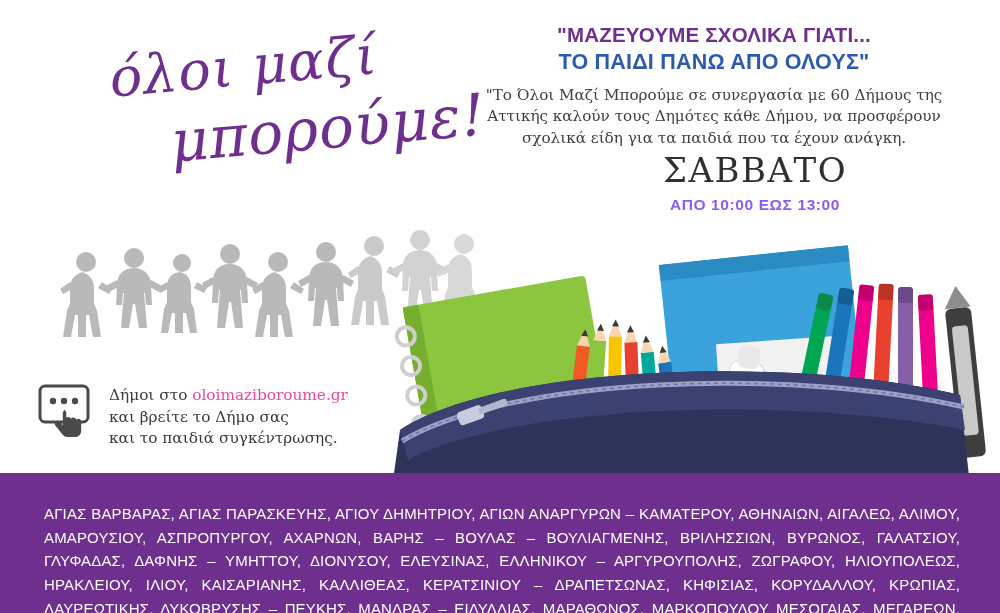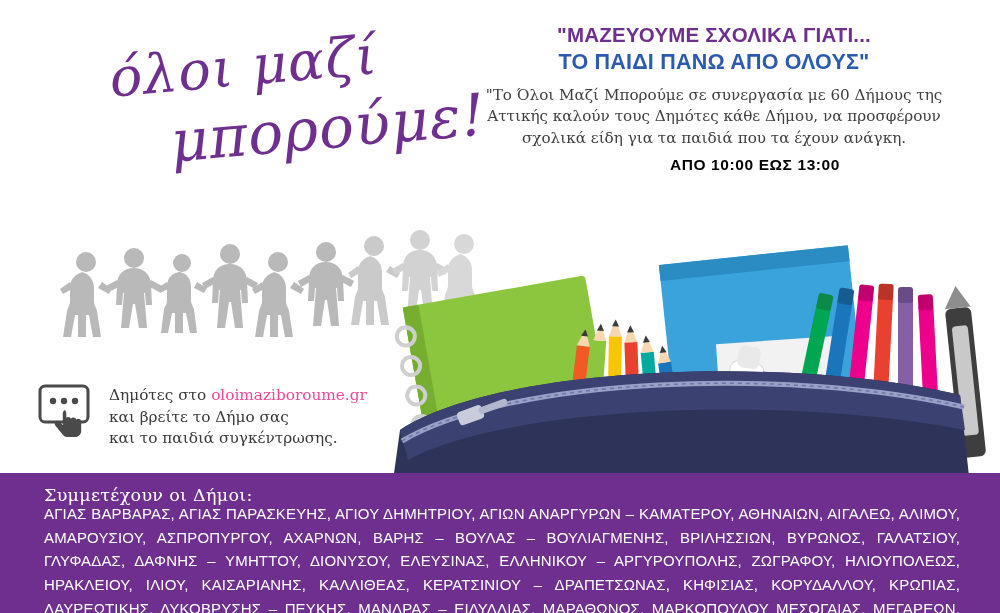--- a/index.html
+++ b/index.html
@@ -92,21 +92,21 @@
   }
   .date-block .big {
     color: #2f2f2f;
     font-size: 34px;
     letter-spacing: 1.5px;
     line-height: 1.18;
     font-family: "DejaVu Serif", serif;
   }
   .date-block .hours {
     margin-top: 6px;
-    color: #000000;
+    color: #8b5cf6;
     font-size: 15.5px;
     font-weight: bold;
     letter-spacing: 0.6px;
   }
 
   
   .website {
     position: absolute;
     left: 38px;
     top: 383px;
@@ -245,35 +245,36 @@
     </svg>
   </div>
 
   <div class="headline">
     <div class="h1">"ΜΑΖΕΥΟΥΜΕ ΣΧΟΛΙΚΑ ΓΙΑΤΙ...</div>
     <div class="h2">ΤΟ ΠΑΙΔΙ ΠΑΝΩ ΑΠΟ ΟΛΟΥΣ"</div>
     <div class="body">"Το Όλοι Μαζί Μπορούμε σε συνεργασία με 60 Δήμους της Αττικής καλούν τους Δημότες κάθε Δήμου, να προσφέρουν σχολικά είδη για τα παιδιά που τα έχουν ανάγκη.</div>
   </div>
 
   <div class="date-block">
+    <div class="big">ΣΑΒΒΑΤΟ</div>
     <div class="hours">ΑΠΟ 10:00 ΕΩΣ 13:00</div>
   </div>
 
   <div class="website">
     <div class="click-icon">
       <svg width="58" height="58" viewBox="0 0 58 58" xmlns="http://www.w3.org/2000/svg" aria-hidden="true">
         <rect x="2" y="3" width="48" height="36" rx="5" ry="5" fill="none" stroke="#4a4a4a" stroke-width="3"></rect>
         <circle cx="15" cy="18" r="3.2" fill="#4a4a4a"></circle>
         <circle cx="26" cy="18" r="3.2" fill="#4a4a4a"></circle>
         <circle cx="37" cy="18" r="3.2" fill="#4a4a4a"></circle>
         <path d="M28 27 c-2 0 -3.2 1.4 -3.2 3.2 l0 12 l-3 -3.5 c-1.3 -1.5 -3.6 -1.4 -4.6 0.2 c-0.8 1.2 -0.6 2.7 0.3 3.8 l7.5 9.4 c1 1.3 2.5 2 4.2 2 l8 0 c3.4 0 6 -2.7 6 -6 l0 -9.4 c0 -1.6 -1.2 -2.9 -2.8 -2.9 c-0.9 0 -1.7 0.4 -2.2 1 c-0.3 -1.3 -1.4 -2.2 -2.8 -2.2 c-1 0 -1.9 0.5 -2.4 1.2 c-0.4 -1.1 -1.5 -1.9 -2.8 -1.9 c-0.7 0 -1.4 0.2 -1.9 0.6 l0 -4.5 c0 -1.8 -1.3 -3.2 -3.3 -3.2 z" fill="#4a4a4a"></path>
       </svg>
     </div>
     <div class="website-text">
-      <div><span>Δημότες στο </span><span class="url">oloimaziboroume.gr</span></div>
+      <div><span>Δήμοι στο </span><span class="url">oloimaziboroume.gr</span></div>
       <div>και βρείτε το Δήμο σας</div>
       <div>και το παιδιά συγκέντρωσης.</div>
     </div>
   </div>
 
   <div class="photo">
     <svg width="640" height="330" viewBox="0 0 640 330" xmlns="http://www.w3.org/2000/svg" aria-hidden="true">
       <defs>
         <clipPath id="pouch">
           <path d="M40 185 C140 120 430 110 600 150 L620 330 L20 330 Z"></path>
@@ -380,17 +381,16 @@
       <g transform="translate(96,168) rotate(-20)">
         <rect x="0" y="0" width="26" height="14" rx="4" fill="#c9ccdd"></rect>
         <rect x="22" y="3" width="30" height="7" rx="3" fill="#b3b7cd"></rect>
       </g>
 
       <path d="M70 250 C220 225 440 222 600 245 L606 330 L60 330 Z" fill="#272c4d" opacity="0.75"></path>
     </svg>
   </div>
 
   <div class="band">
-    <div class="band-title">Συμμετέχουν οι Δήμοι:</div>
     <div class="band-list">ΑΓΙΑΣ ΒΑΡΒΑΡΑΣ, ΑΓΙΑΣ ΠΑΡΑΣΚΕΥΗΣ, ΑΓΙΟΥ ΔΗΜΗΤΡΙΟΥ, ΑΓΙΩΝ ΑΝΑΡΓΥΡΩΝ – ΚΑΜΑΤΕΡΟΥ, ΑΘΗΝΑΙΩΝ, ΑΙΓΑΛΕΩ, ΑΛΙΜΟΥ, ΑΜΑΡΟΥΣΙΟΥ, ΑΣΠΡΟΠΥΡΓΟΥ, ΑΧΑΡΝΩΝ, ΒΑΡΗΣ – ΒΟΥΛΑΣ – ΒΟΥΛΙΑΓΜΕΝΗΣ, ΒΡΙΛΗΣΣΙΩΝ, ΒΥΡΩΝΟΣ, ΓΑΛΑΤΣΙΟΥ, ΓΛΥΦΑΔΑΣ, ΔΑΦΝΗΣ – ΥΜΗΤΤΟΥ, ΔΙΟΝΥΣΟΥ, ΕΛΕΥΣΙΝΑΣ, ΕΛΛΗΝΙΚΟΥ – ΑΡΓΥΡΟΥΠΟΛΗΣ, ΖΩΓΡΑΦΟΥ, ΗΛΙΟΥΠΟΛΕΩΣ, ΗΡΑΚΛΕΙΟΥ, ΙΛΙΟΥ, ΚΑΙΣΑΡΙΑΝΗΣ, ΚΑΛΛΙΘΕΑΣ, ΚΕΡΑΤΣΙΝΙΟΥ – ΔΡΑΠΕΤΣΩΝΑΣ, ΚΗΦΙΣΙΑΣ, ΚΟΡΥΔΑΛΛΟΥ, ΚΡΩΠΙΑΣ, ΛΑΥΡΕΩΤΙΚΗΣ, ΛΥΚΟΒΡΥΣΗΣ – ΠΕΥΚΗΣ, ΜΑΝΔΡΑΣ – ΕΙΔΥΛΛΙΑΣ, ΜΑΡΑΘΩΝΟΣ, ΜΑΡΚΟΠΟΥΛΟΥ ΜΕΣΟΓΑΙΑΣ, ΜΕΓΑΡΕΩΝ, ΜΕΤΑΜΟΡΦΩΣΕΩΣ, ΜΟΣΧΑΤΟΥ – ΤΑΥΡΟΥ, ΝΕΑΣ ΙΩΝΙΑΣ, ΝΕΑΣ ΣΜΥΡΝΗΣ, ΝΕΑΣ ΦΙΛΑΔΕΛΦΕΙΑΣ – ΝΕΑΣ ΧΑΛΚΗΔΟΝΑΣ, ΝΙΚΑΙΑΣ – ΑΓ. Ι. ΡΕΝΤΗ, ΠΑΙΑΝΙΑΣ, ΠΑΛΑΙΟΥ ΦΑΛΗΡΟΥ, ΠΑΛΛΗΝΗΣ, ΠΑΠΑΓΟΥ – ΧΟΛΑΡΓΟΥ, ΠΕΙΡΑΙΩΣ, ΠΕΝΤΕΛΗΣ, ΠΕΡΑΜΑΤΟΣ, ΠΕΡΙΣΤΕΡΙΟΥ, ΠΕΤΡΟΥΠΟΛΗΣ, ΠΟΡΟΥ, ΡΑΦΗΝΑΣ – ΠΙΚΕΡΜΙΟΥ, ΣΑΛΑΜΙΝΑΣ, ΣΑΡΩΝΙΚΟΥ, ΣΠΑΤΩΝ – ΑΡΤΕΜΙΔΟΣ, ΥΔΡΑΣ, ΦΙΛΟΘΕΗΣ – ΨΥΧΙΚΟΥ, ΦΥΛΗΣ, ΧΑΪΔΑΡΙΟΥ, ΧΑΛΑΝΔΡΙΟΥ, ΩΡΩΠΟΥ</div>
   </div>
 
 </div>
 
 </body></html>

